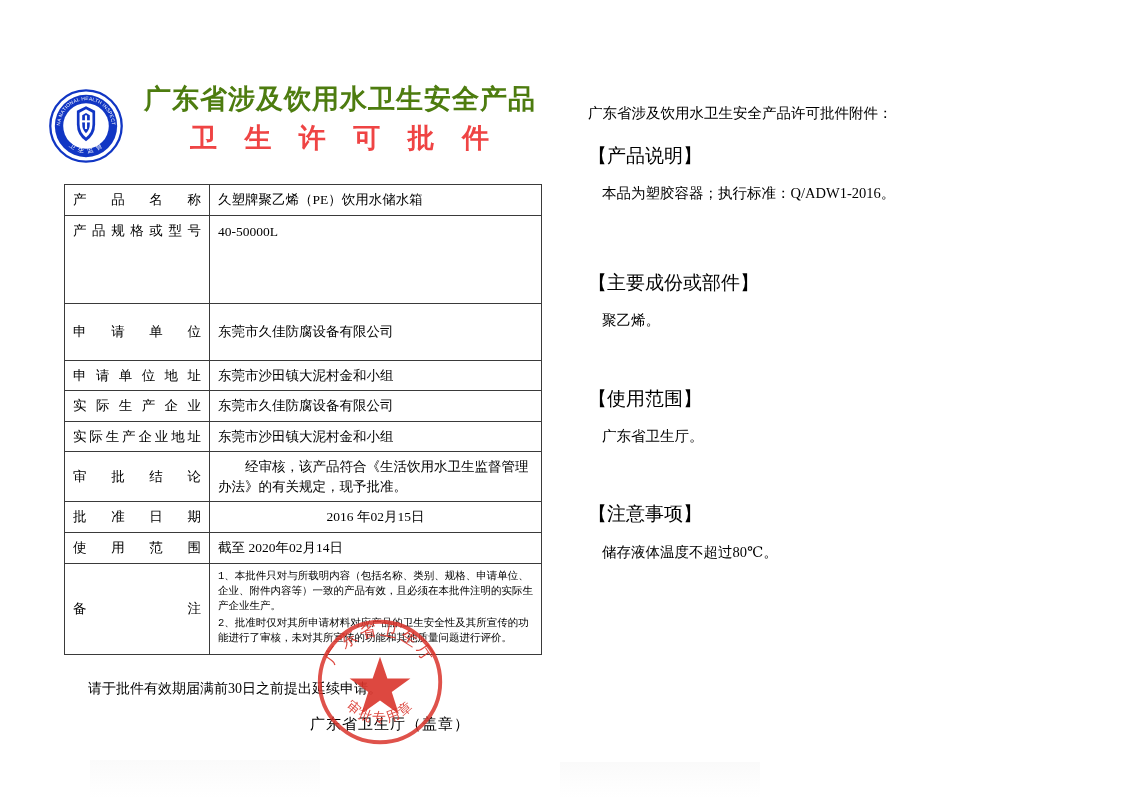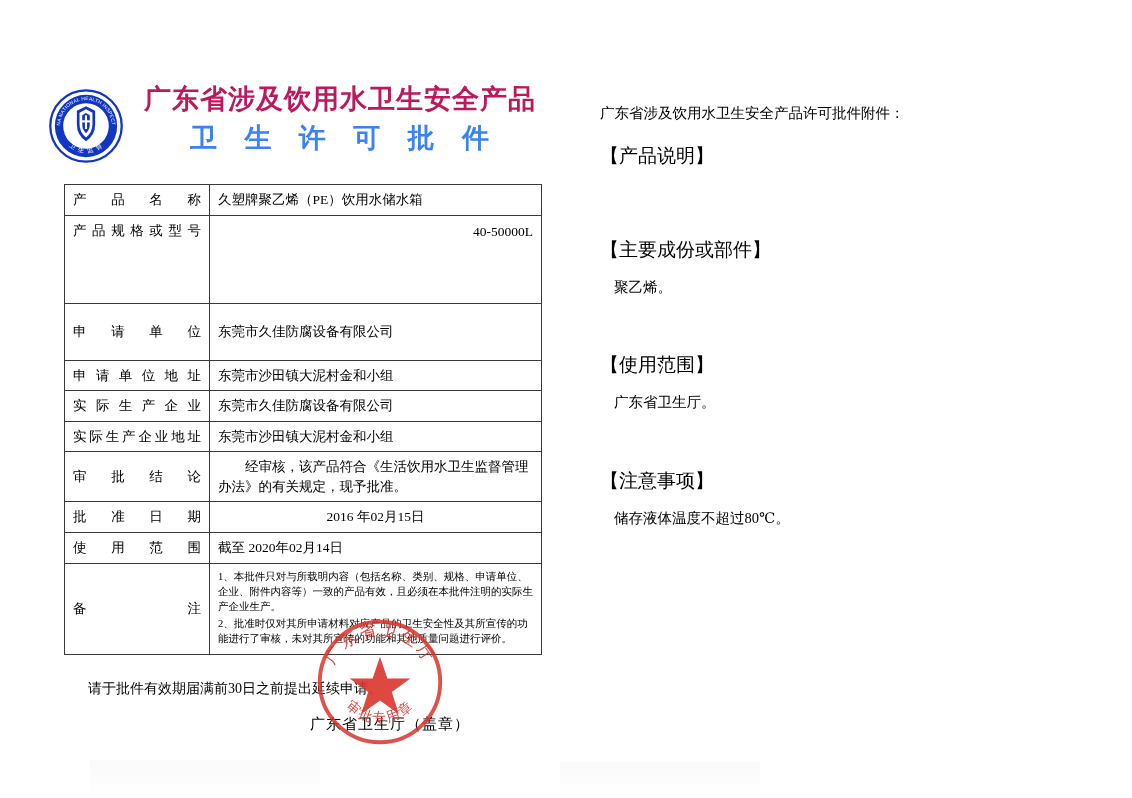--- a/index.html
+++ b/index.html
@@ -46,30 +46,30 @@
     left: 100px;
     top: 0px;
     width: 400px;
     text-align: center;
   }
   .title-line1 {
     font-family: "DejaVu Serif", "Liberation Serif", serif;
     font-weight: bold;
     font-size: 27px;
     letter-spacing: 1px;
-    color: #be185d;
+    color: #4d7c0f;
     line-height: 38px;
     white-space: nowrap;
   }
   .title-line2 {
     font-family: "DejaVu Serif", "Liberation Serif", serif;
     font-weight: bold;
     font-size: 27px;
     letter-spacing: 9px;
-    color: #3b82f6;
+    color: #ef4444;
     line-height: 40px;
     white-space: nowrap;
     padding-left: 8px;
   }
 
   
   table.cert {
     position: absolute;
     left: 24px;
     top: 104px;
@@ -88,37 +88,37 @@
     width: 128px;
     text-align: justify;
     text-align-last: justify;
     padding: 5px 14px 5px 14px;
     font-size: 13.5px;
     white-space: nowrap;
   }
   td.val {
     font-size: 13.5px;
   }
-  tr.tall td { height: 76px; vertical-align: top; text-align: right; }
+  tr.tall td { height: 76px; vertical-align: top; }
   tr.tall td.val { padding-top: 6px; }
   tr.mid td { height: 46px; }
   td.center-val { text-align: center; }
   td.indent-val { padding-left: 22px; }
   .concl {
     text-indent: 2em;
     line-height: 1.55;
   }
   td.note {
     font-size: 10.5px;
     line-height: 1.45;
     vertical-align: top;
     padding: 6px 8px;
     height: 72px;
   }
-  td.note p { margin: 0 0 2px 0; }
+  td.note p { margin: 0 0 2px 0; font-family: Liberation Mono, monospace; }
   td.note-label {
     vertical-align: middle;
   }
 
   
   .footer-note {
     position: absolute;
     left: 48px;
     top: 600px;
     font-size: 14px;
@@ -136,21 +136,21 @@
     left: 272px;
     top: 534px;
     width: 136px;
     height: 136px;
     pointer-events: none;
   }
 
   
   .right-col {
     position: absolute;
-    left: 600px;
+    left: 588px;
     top: 100px;
     width: 500px;
     font-size: 14.5px;
     line-height: 1.9;
   }
   .right-col .rline { margin: 0 0 10px 0; }
   .right-col .sect-title { margin: 0 0 6px 0; font-size: 19px; }
   .right-col .sect-body { margin: 0 0 6px 0; padding-left: 14px; font-size: 14.5px; }
   .gap-lg { height: 52px; }
   .gap-md { height: 40px; }
@@ -264,20 +264,21 @@
         <polygon points="70,44 77.6,66.5 101.3,66.5 82.1,80.4 89.4,103 70,89 50.6,103 57.9,80.4 38.7,66.5 62.4,66.5" fill="#d9342b" opacity="0.9"></polygon>
       </svg>
     </div>
 
   </div>
 
   <div class="right-col">
     <p class="rline">广东省涉及饮用水卫生安全产品许可批件附件：</p>
 
     <p class="sect-title">【产品说明】</p>
+    <p class="sect-body">本品为塑胶容器；执行标准：Q/ADW1-2016。</p>
 
     <div class="gap-lg"></div>
 
     <p class="sect-title">【主要成份或部件】</p>
     <p class="sect-body">聚乙烯。</p>
 
     <div class="gap-md"></div>
 
     <p class="sect-title">【使用范围】</p>
     <p class="sect-body">广东省卫生厅。</p>

